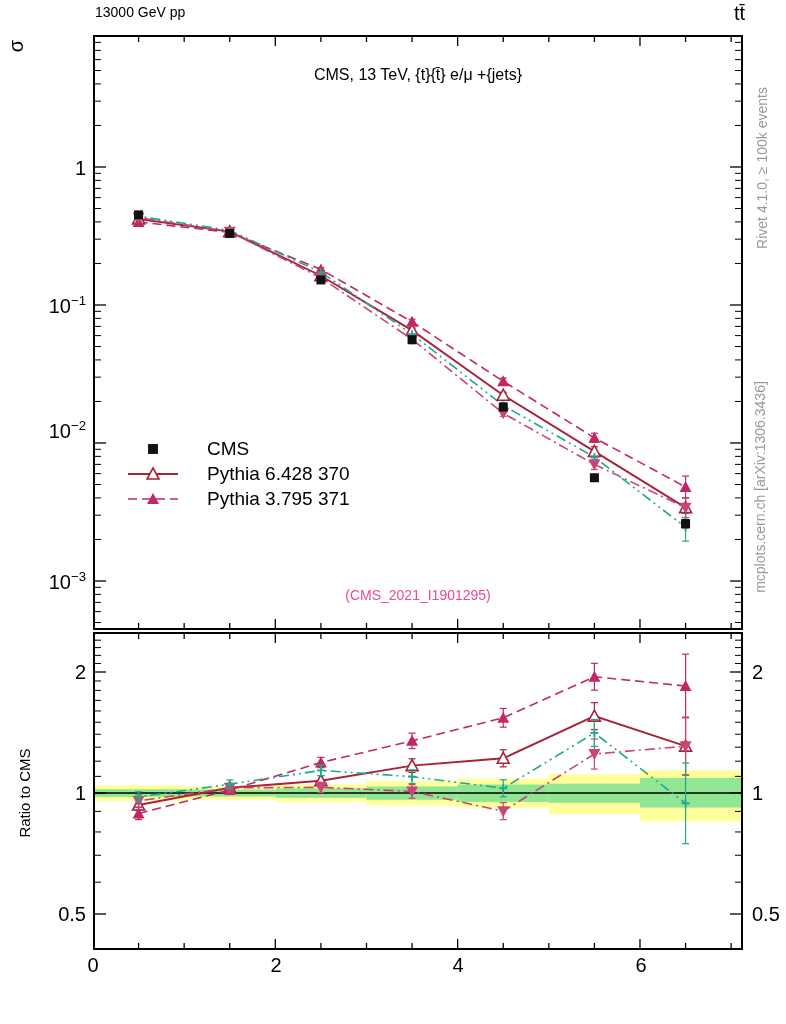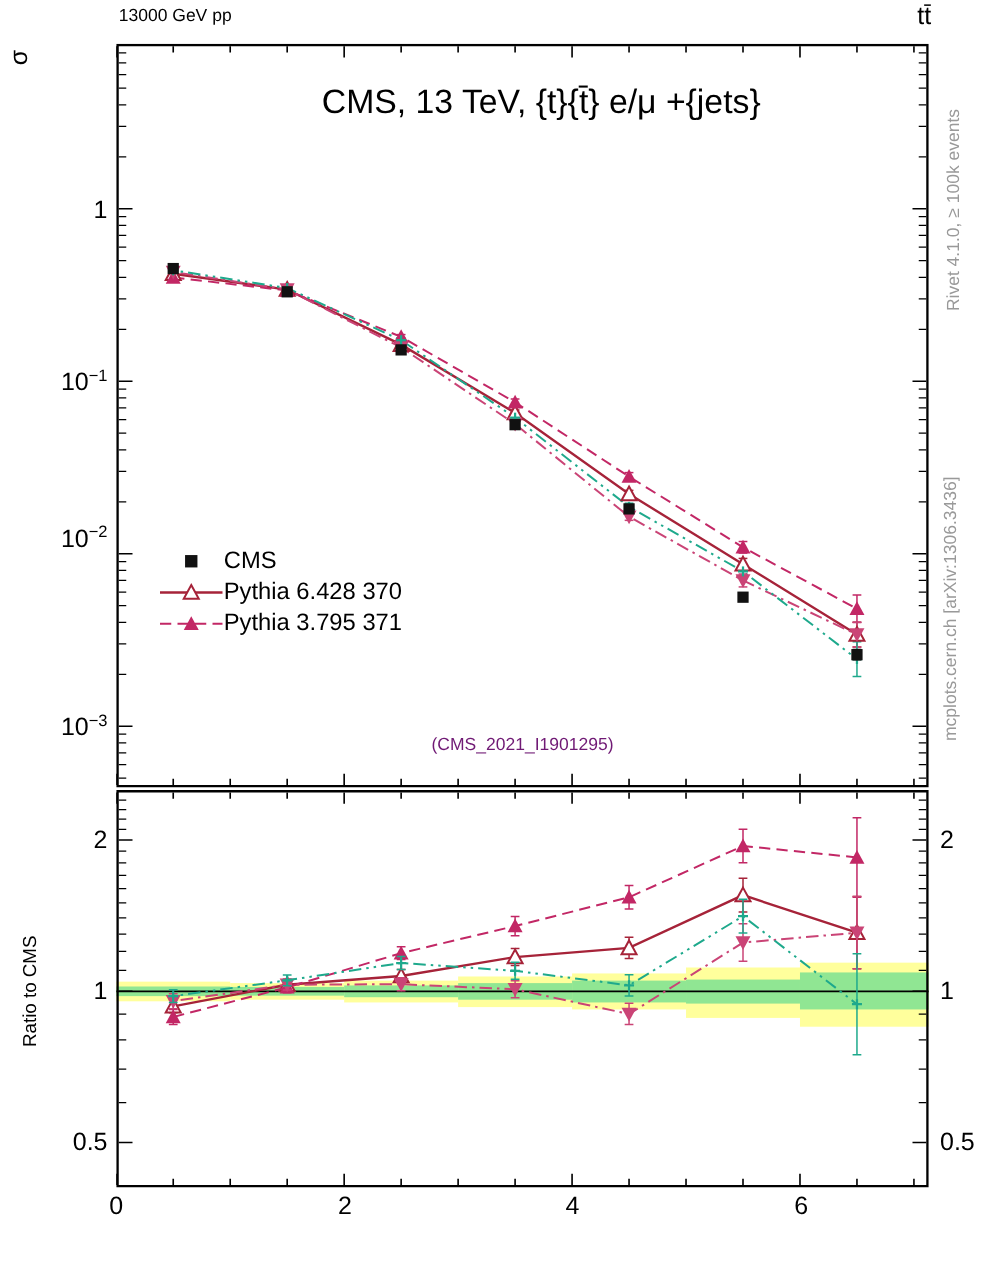--- a/index.html
+++ b/index.html
@@ -1,37 +1,37 @@
 <!DOCTYPE html>
 <html><head>
 <meta charset="utf-8">
 <style>
   html,body{margin:0;padding:0;background:#fff;}
   .page{position:relative;width:786px;height:1024px;background:#fff;overflow:hidden;
         font-family:"Liberation Sans","DejaVu Sans",sans-serif;color:#000;}
   .abs{position:absolute;}
   .hdr-left{left:95px;top:4px;font-size:14px;}
   .hdr-right{left:93px;top:2px;width:652px;text-align:right;font-size:20px;}
-  .title{left:108px;top:66px;width:650px;text-align:center;font-size:27px;}
+  .title{left:93px;top:66px;width:650px;text-align:center;font-size:16px;}
   .sigma{left:16px;top:46px;transform:translate(-50%,-50%) rotate(-90deg);font-size:20px;}
   .ratio-label{left:24px;top:793px;transform:translate(-50%,-50%) rotate(-90deg);
                white-space:nowrap;font-size:15px;}
   .note{color:#999;font-size:14px;white-space:nowrap;}
   .note1{left:762px;top:168px;transform:translate(-50%,-50%) rotate(-90deg);}
   .note2{left:760px;top:487px;transform:translate(-50%,-50%) rotate(-90deg);}
-  .watermark{left:93px;top:587px;width:650px;text-align:center;color:#701a75;font-size:14px;}
+  .watermark{left:93px;top:587px;width:650px;text-align:center;color:#ec4899;font-size:14px;}
   .ytick{left:0;width:86px;text-align:right;font-size:20px;line-height:1;transform:translateY(-50%);}
   .ytick sup{font-size:0.66em;}
   .ytick-r{left:752px;width:60px;text-align:left;font-size:20px;line-height:1;transform:translateY(-50%);}
   .xtick{width:50px;text-align:center;top:954px;font-size:20px;}
   .xlabel{left:93px;top:982px;width:652px;text-align:right;font-size:21px;}
   .legend{left:127px;top:436px;}
   .legend-item{display:flex;align-items:center;height:25px;}
   .legend-item svg{width:52px;height:22px;flex:0 0 52px;}
-  .legend-item span{font-size:19px;margin-left:0;white-space:nowrap;}
+  .legend-item span{font-size:19px;margin-left:28px;white-space:nowrap;}
   svg.panel{position:absolute;overflow:hidden;}
 </style>
 </head>
 <body>
 
 <div class="page">
 
   <div class="abs hdr-left">13000 GeV pp</div>
   <div class="abs hdr-right">tt̄</div>
 

